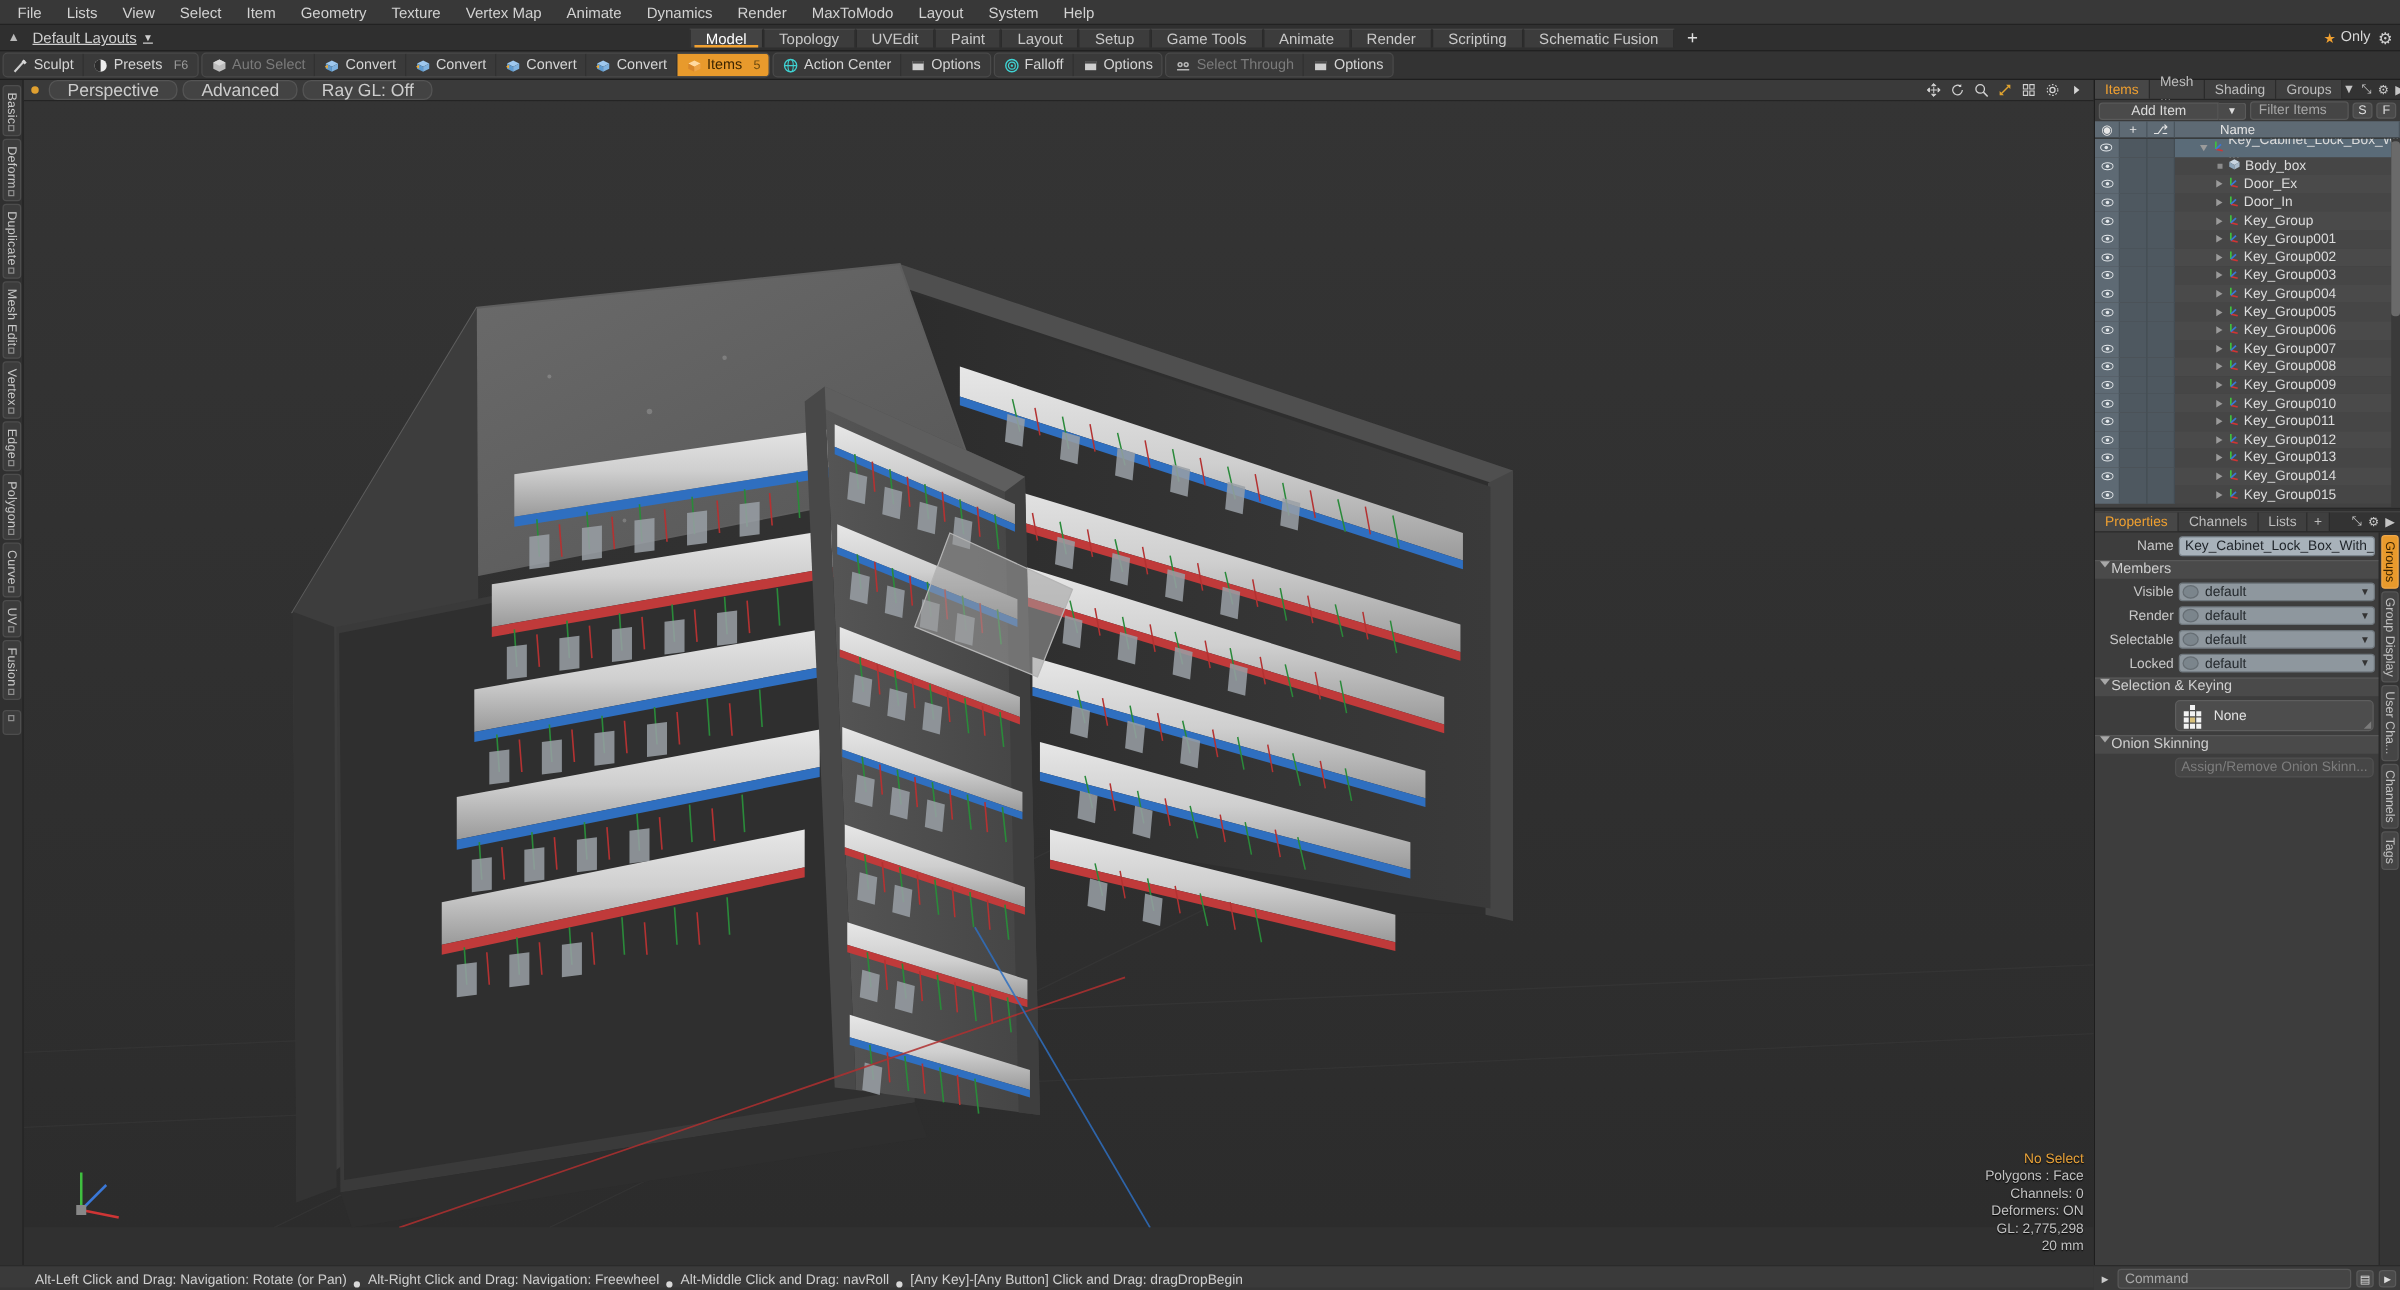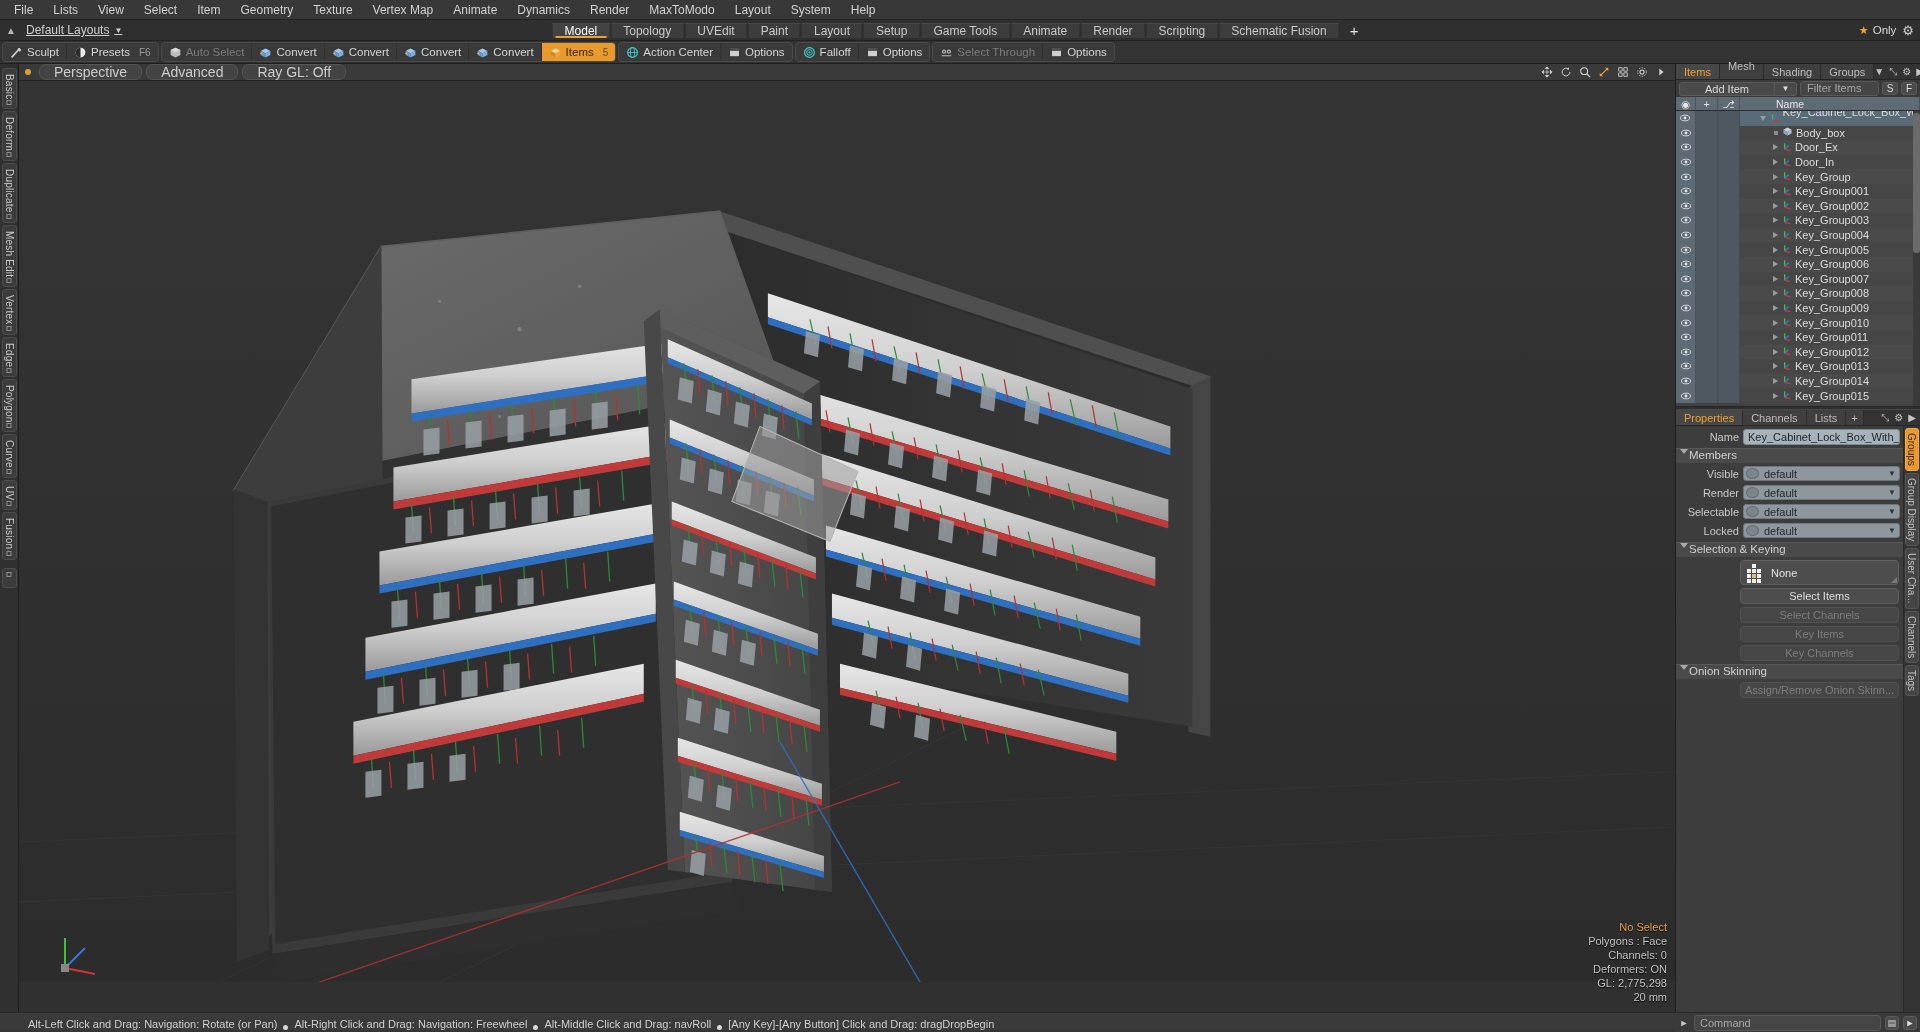--- a/index.html
+++ b/index.html
@@ -1222,26 +1222,20 @@
               <span class="dg"></span>
                 <span class="dg am"></span>
                 <span class="dg"></span>
               <span class="dg"></span>
                 <span class="dg"></span>
                 <span class="dg"></span>
             </span>
             <span>None</span>
           </div>
 
-          <div id="skbuttons">
-              <div class="pbtn">Select Items</div>
-              <div class="pbtn dis">Select Channels</div>
-              <div class="pbtn dis">Key Items</div>
-              <div class="pbtn dis">Key Channels</div>
-            </div>
 
           <div class="psection">
             <span class="sectri"></span>
             <span>Onion Skinning</span>
           </div>
 
           <div class="pbtn dis">Assign/Remove Onion Skinn...</div>
         </div>
 
         <div class="propside" id="sidetabs">

